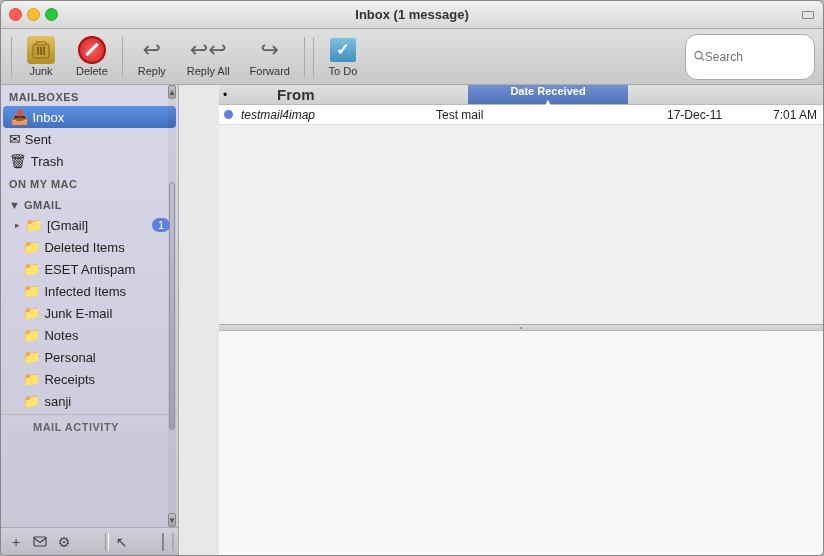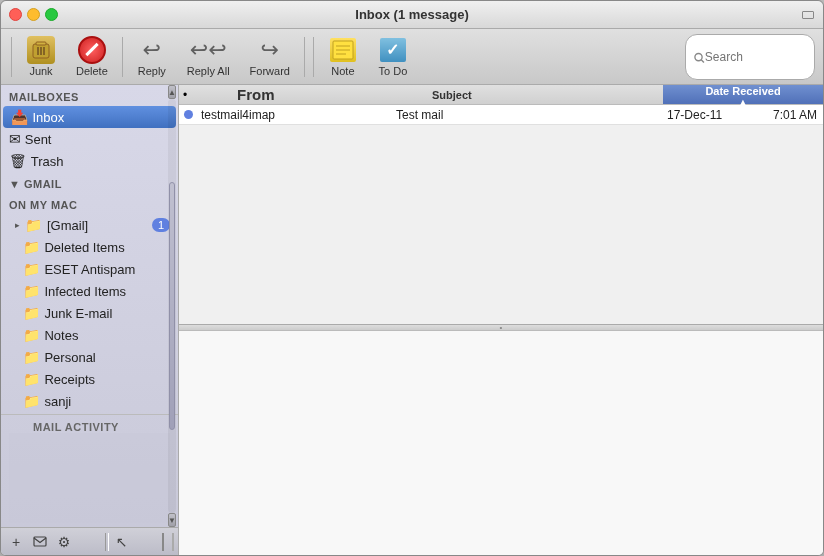--- a/index.html
+++ b/index.html
@@ -191,39 +191,40 @@
     .icon-todo::after {
       content: '✓';
       color: white;
       font-size: 16px;
       font-weight: bold;
     }
     
     .search-box {
       margin-left: auto;
       display: flex;
-      align-items: flex-end;
+      align-items: flex-start;
       background: white;
       border: 1px solid #aaa;
       border-radius: 12px;
       padding: 15px 8px;
       width: 130px;
     }
     .search-box input {
       border: none;
       outline: none;
       font-size: 12px;
       width: 100%;
       background: transparent;
     }
     
     .main-content {
       display: flex;
       flex: 1;
       overflow: hidden;
+      gap: 40px;
     }
     
     .sidebar {
       width: 178px;
       background: linear-gradient(to bottom, #d8d8e8, #c8c8d8);
       border-right: 1px solid #aaa;
       display: flex;
       flex-direction: column;
       flex-shrink: 0;
       overflow: hidden;
@@ -414,21 +415,21 @@
       border-bottom: 1px solid #e0e0e0;
       background: white;
     }
     .msg-dot { width: 18px; display: flex; align-items: center; justify-content: center; }
     .msg-dot-circle {
       width: 9px;
       height: 9px;
       border-radius: 50%;
       background: #6080e0;
     }
-    .msg-from { width: 195px; padding-left: 4px; font-size: 12px; color: #222; }
+    .msg-from { width: 195px; padding-left: 4px; font-size: 12px; color: #222; font-style: italic; }
     .msg-subject { flex: 1; padding-left: 4px; font-size: 12px; color: #222; }
     .msg-date { width: 100px; padding-left: 4px; font-size: 12px; color: #222; }
     .msg-time { width: 60px; padding-right: 6px; font-size: 12px; color: #222; text-align: right; }
     
     .preview-pane {
       flex: 1;
       background: #f8f8f8;
       min-height: 0;
       position: relative;
     }
@@ -512,33 +513,20 @@
         <span class="icon-reply">↪</span>
       </div>
       <span class="btn-label">Forward</span>
     </div>
 
     <div class="btn-separator"></div>
 
 
     <div class="btn-separator"></div>
 
-    <div class="toolbar-btn">
-      <div class="btn-icon">
-        <div class="icon-note">
-          <svg width="22" height="20" viewBox="0 0 22 20">
-            <rect x="1" y="1" width="20" height="18" rx="1" fill="#ffe040" stroke="#c0a020" stroke-width="1"></rect>
-            <line x1="4" y1="6" x2="18" y2="6" stroke="#c0a020" stroke-width="1"></line>
-            <line x1="4" y1="10" x2="18" y2="10" stroke="#c0a020" stroke-width="1"></line>
-            <line x1="4" y1="14" x2="14" y2="14" stroke="#c0a020" stroke-width="1"></line>
-          </svg>
-        </div>
-      </div>
-      <span class="btn-label">Note</span>
-    </div>
 
     <div class="toolbar-btn">
       <div class="btn-icon">
         <div class="icon-todo"></div>
       </div>
       <span class="btn-label">To Do</span>
     </div>
 
     <div class="search-box">
       <svg width="12" height="12" viewBox="0 0 12 12">
@@ -562,25 +550,25 @@
         </div>
         <div class="sidebar-item">
           <span class="folder-icon">✉</span>
           <span>Sent</span>
         </div>
         <div class="sidebar-item">
           <span class="folder-icon">🗑</span>
           <span>Trash</span>
         </div>
 
+        <div class="sidebar-section-header">ON MY MAC</div>
+
         <div class="sidebar-section-header">
           <span>▼ </span><span>GMAIL</span>
         </div>
-
-        <div class="sidebar-section-header">ON MY MAC</div>
 
         <div class="sidebar-item" style="padding-left: 14px;">
           <span class="sidebar-group-arrow">▸</span>
           <span class="folder-icon">📁</span>
           <span>[Gmail]</span>
           <span class="badge">1</span>
         </div>
         <div class="sidebar-item" style="padding-left: 22px;">
           <span class="folder-icon">📁</span>
           <span>Deleted Items</span>
@@ -647,21 +635,20 @@
           <div style="width:12px; height:18px; border-left: 2px solid #888; border-right: 2px solid #aaa; cursor:ew-resize;"></div>
         </div>
       </div>
     </div>
 
     <div class="content-area">
 
       <div class="col-headers">
         <div class="col-dot">•</div>
         <div class="col-from">From</div>
-        <div class="col-subject">Subject</div>
         <div class="col-date">
           <span>Date Received</span>
           <span class="col-date-arrow">▲</span>
         </div>
       </div>
 
       <div class="message-list">
         <div class="message-row">
           <div class="msg-dot">
             <div class="msg-dot-circle"></div>

